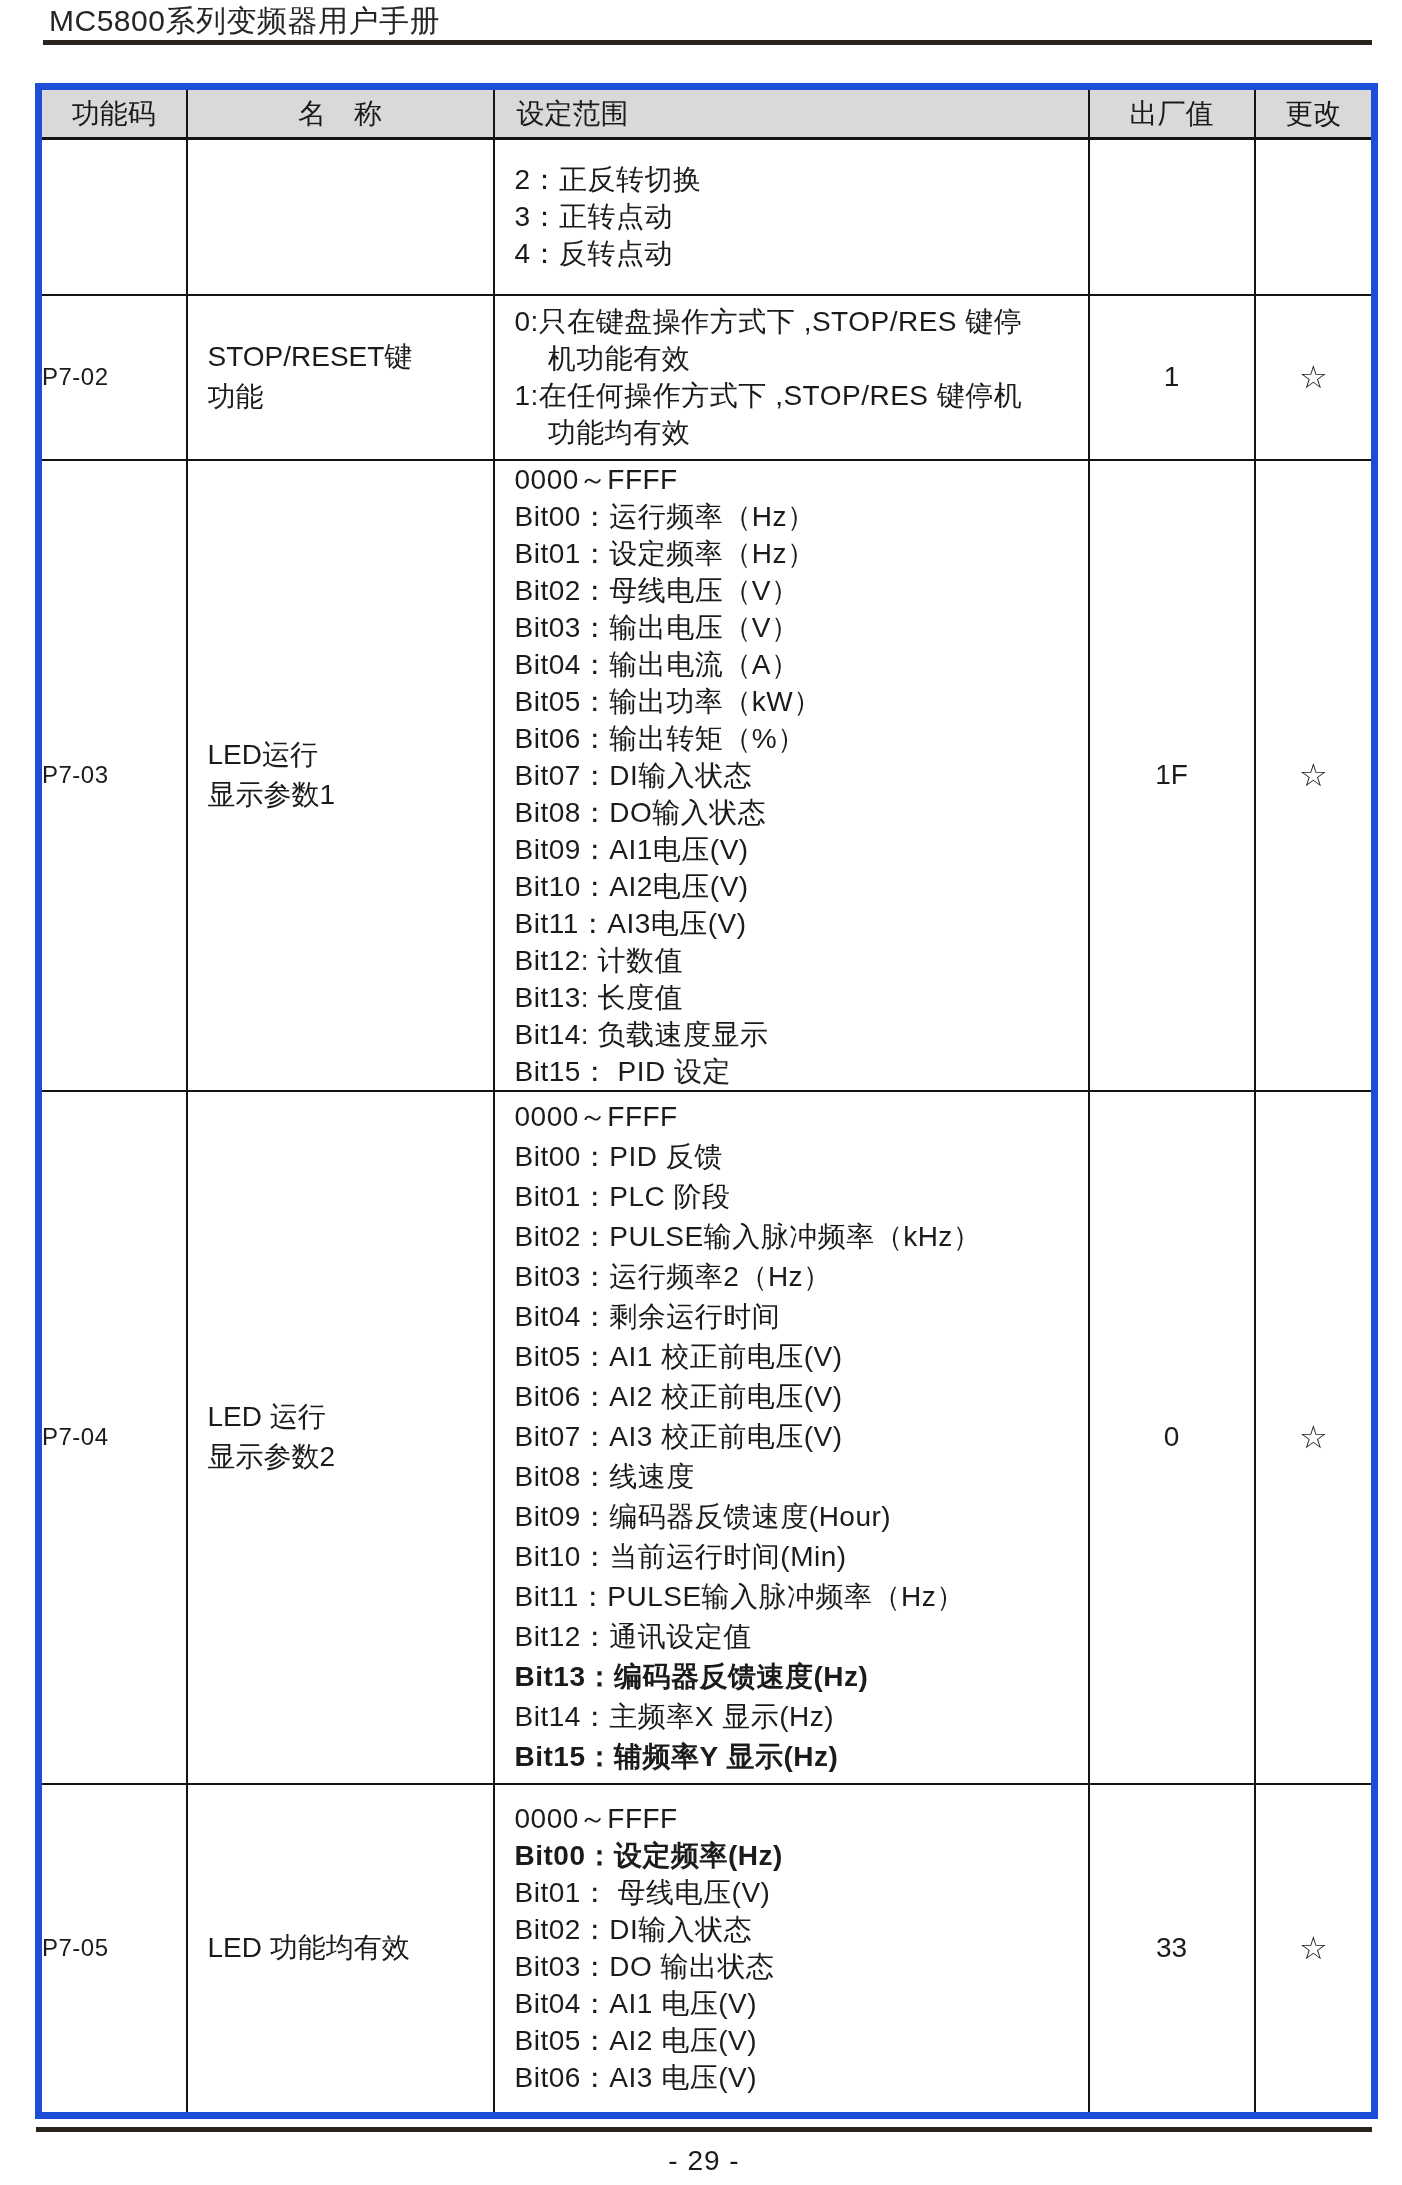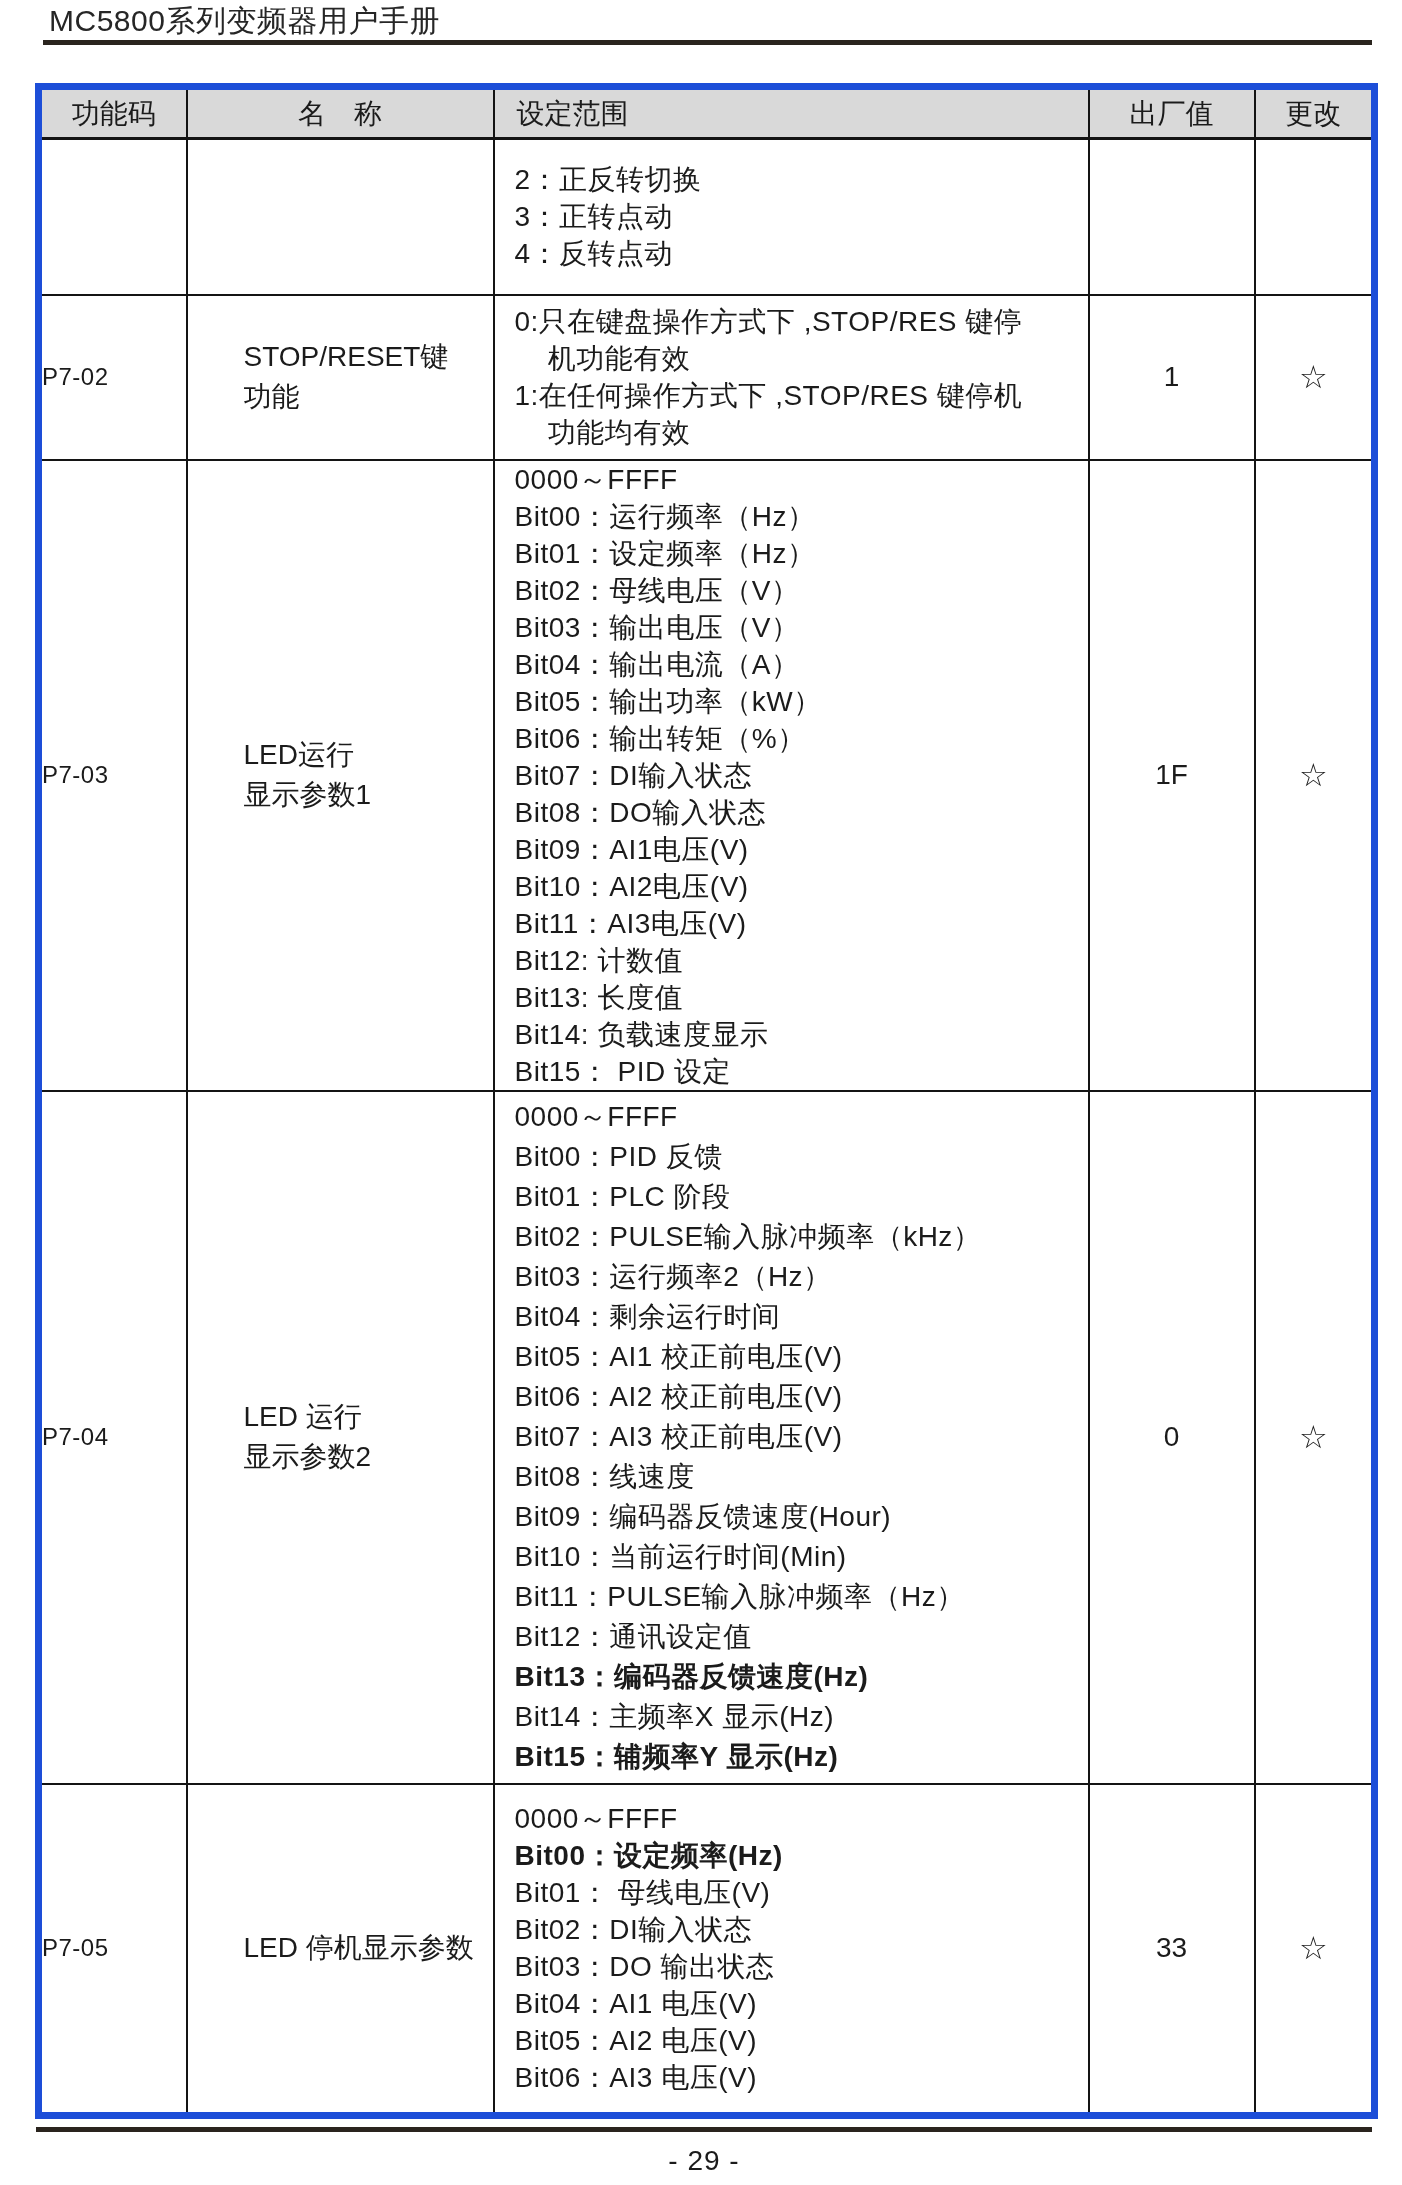--- a/index.html
+++ b/index.html
@@ -18,21 +18,21 @@
     border:7px solid #1d4ed8;
   }
   .param-table th, .param-table td { border:2px solid #141414; vertical-align:middle; }
   .param-table thead th {
     background:#d9d9d9; height:52px; font-weight:400; font-size:28px;
     border-bottom:3px solid #141414; text-align:center;
   }
   .param-table thead th.c-range { text-align:left; padding-left:22px; }
   td.code { text-align:left; font-size:24px; letter-spacing:0.5px; }
   td.name { padding-left:20px; font-size:28px; }
-  td.name .nm { line-height:40px;margin-left:36px; }
+  td.name .nm { line-height:40px; }
   td.range { padding:0 8px 0 20px; font-size:28px; }
   td.range .ln { line-height:37px; white-space:pre-wrap; letter-spacing:0.5px; }
   tr.r3 td.range .ln { line-height:40px; }
   td.defv, td.chg { text-align:center; font-size:28px; }
   td.chg .star { font-size:32px; }
   .b { font-weight:700; }
   tr.r0 { height:156px; }
   tr.r1 { height:165px; }
   tr.r2 { height:629px; }
   tr.r3 { height:693px; }
@@ -149,21 +149,21 @@
         <div class="ln">Bit14：主频率X 显示(Hz)</div>
         <div class="ln b">Bit15：辅频率Y 显示(Hz)</div>
       </td>
       <td class="defv">0</td>
       <td class="chg"><span class="star">☆</span></td>
     </tr>
 
     <tr class="r4">
       <td class="code">P7-05</td>
       <td class="name">
-        <div class="nm">LED 停机显示参数</div>
+        <div class="nm">LED 功能均有效</div>
       </td>
       <td class="range">
         <div class="ln">0000～FFFF</div>
         <div class="ln b">Bit00：设定频率(Hz)</div>
         <div class="ln">Bit01： 母线电压(V)</div>
         <div class="ln">Bit02：DI输入状态</div>
         <div class="ln">Bit03：DO 输出状态</div>
         <div class="ln">Bit04：AI1 电压(V)</div>
         <div class="ln">Bit05：AI2 电压(V)</div>
         <div class="ln">Bit06：AI3 电压(V)</div>

